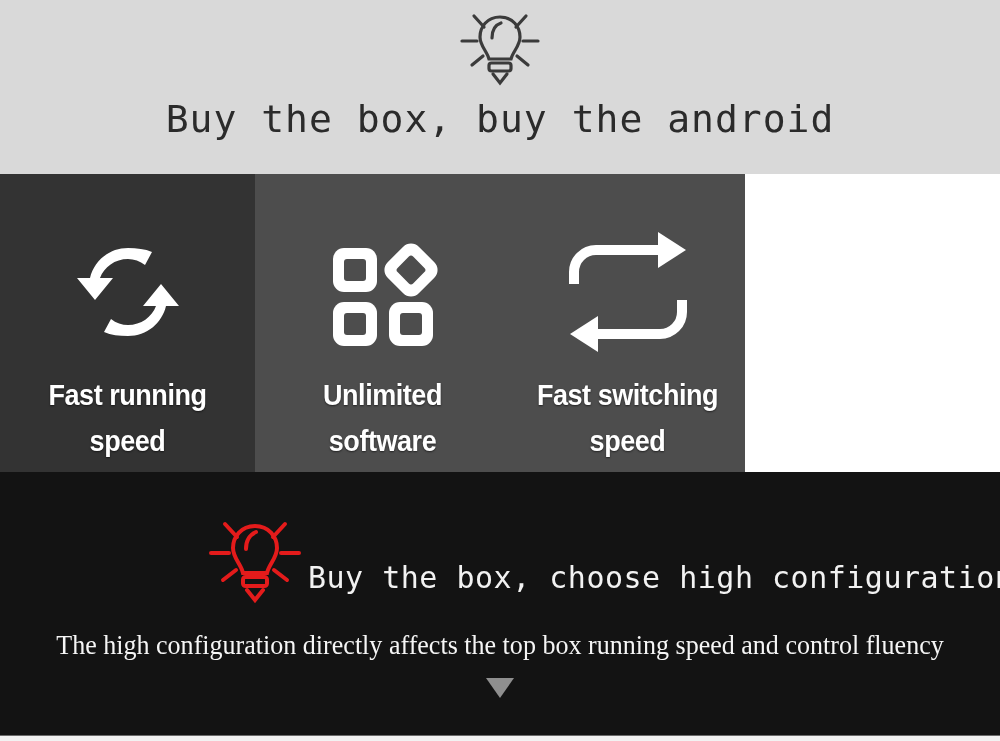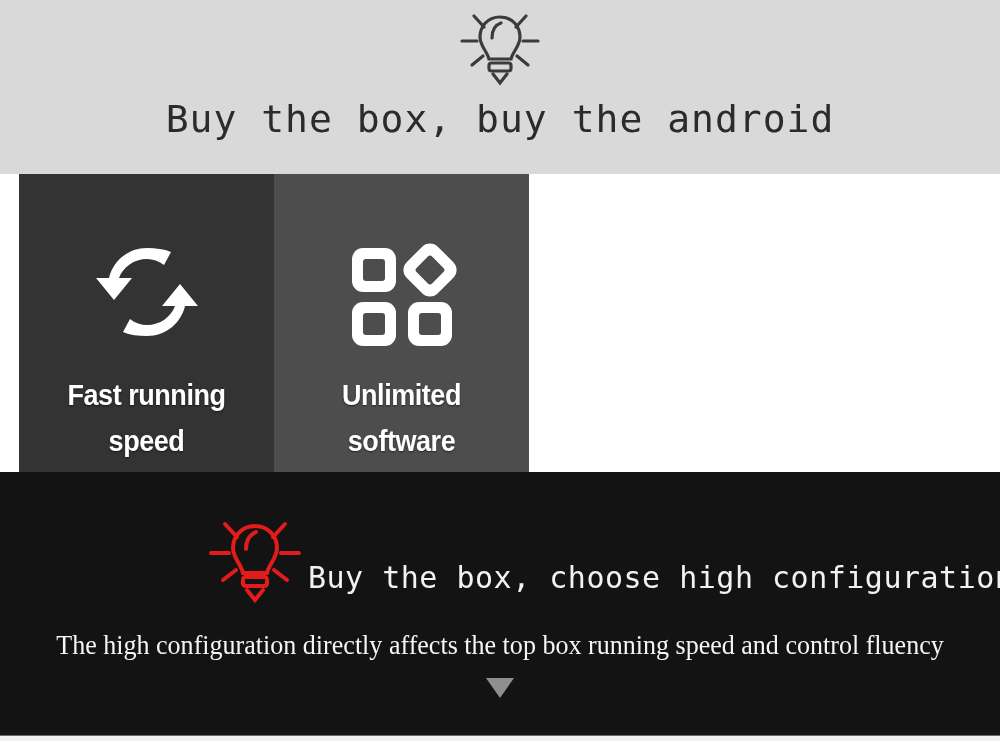--- a/index.html
+++ b/index.html
@@ -72,21 +72,21 @@
     display: flex;
   }
   .panel {
     position: relative;
     width: 255px;
     height: 298px;
     flex: 0 0 auto;
     overflow: visible;
   }
   .panel.p4 { width: 235px; }
-  .panel.dark  { background: #333333; margin-left: 19px; }
+  .panel.dark  { background: #333333; }
   .panel.light { background: #4d4d4d; }
 
   .panel-icon {
     position: absolute;
     top: 54px;
     left: 50%;
     transform: translateX(-50%);
     width: 128px;
     height: 128px;
   }
@@ -236,20 +236,35 @@
             <rect x="25" y="85" width="22" height="22" rx="3"></rect>
             <rect x="81" y="85" width="22" height="22" rx="3"></rect>
             <rect x="81" y="31" width="22" height="22" rx="3" transform="rotate(45 92 42)"></rect>
           </g>
         </svg>
       </div>
       <div class="panel-label">Unlimited software installation</div>
     </div>
 
 
+    <div class="panel p4 light">
+      <div class="panel-icon">
+        <svg viewBox="0 0 128 128" width="128" height="128" aria-hidden="true">
+          <g fill="none" stroke="#ffffff" stroke-width="10" stroke-linecap="butt" stroke-linejoin="miter">
+            <path d="M10 56 L10 44 A22 22 0 0 1 32 22 L104 22"></path>
+            <path d="M118 72 L118 84 A22 22 0 0 1 96 106 L24 106"></path>
+          </g>
+          <g fill="#ffffff">
+            <path d="M94 4 L122 22 L94 40 Z"></path>
+            <path d="M34 88 L6 106 L34 124 Z"></path>
+          </g>
+        </svg>
+      </div>
+      <div class="panel-label">Fast switching speed</div>
+    </div>
   </div>
 
   <div class="promo">
 
     <div class="promo-bulb">
       <svg viewBox="0 0 105 92" width="105" height="92" aria-hidden="true">
         <g fill="none" stroke="#e41b1b" stroke-width="4" stroke-linecap="round">
           <line x1="22" y1="8" x2="34" y2="21"></line>
           <line x1="82" y1="8" x2="70" y2="21"></line>
           <line x1="8" y1="37" x2="26" y2="37"></line>

